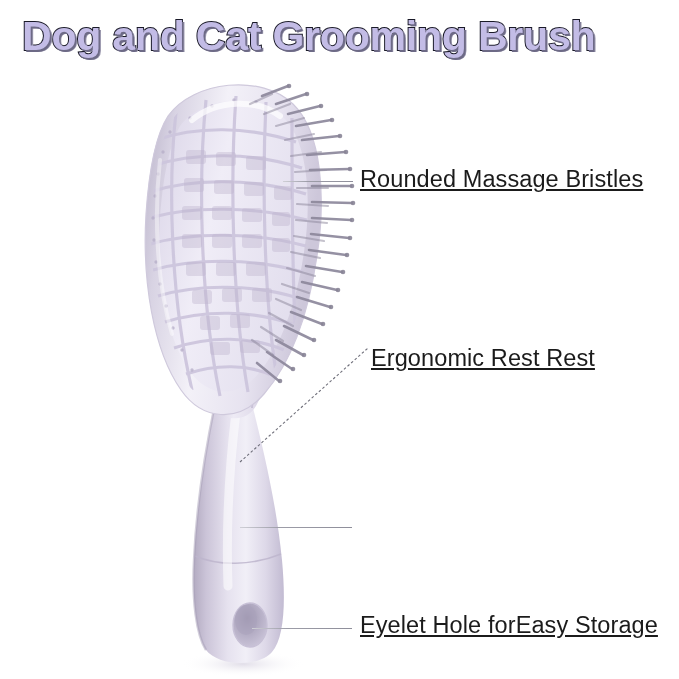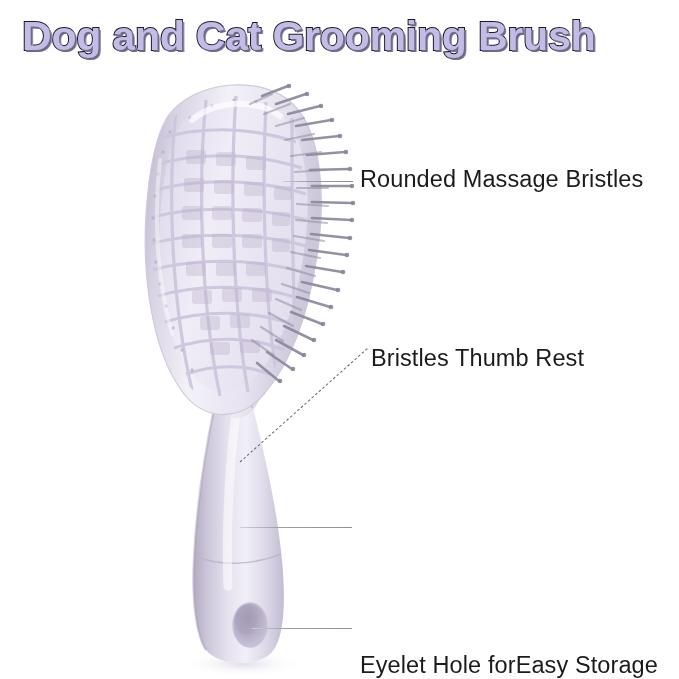--- a/index.html
+++ b/index.html
@@ -39,25 +39,26 @@
        2.4px 2.4px 0 #9a97ad;
   }
 
   
   .label {
     position: absolute;
     font-size: 23.5px;
     color: #1b1b1b;
     white-space: nowrap;
     letter-spacing: 0.1px;
+    text-decoration: underline;
   }
   .lbl-bristles { left: 360px; top: 166px; }
   .lbl-thumb    { left: 371px; top: 345px; }
   .lbl-grip     { left: 360px; top: 512px; }
-  .lbl-eyelet   { left: 360px; top: 612px; margin-top: 40px; }
+  .lbl-eyelet   { left: 360px; top: 612px; }
 
   
   .leader {
     position: absolute;
     height: 1px;
     background: linear-gradient(to right, #cfcfd6 0%, #9d9da8 35%, #8e8e9a 100%);
   }
   .ld-bristles { left: 283px; top: 181px; width: 70px; }
   .ld-grip     { left: 240px; top: 527px; width: 112px; }
   .ld-eyelet   { left: 252px; top: 628px; width: 100px; }
@@ -329,20 +330,20 @@
           <circle cx="280" cy="381" r="2.3"></circle>
       </g>
     </g>
 
     <line x1="240" y1="462" x2="368" y2="348" stroke="#6f6f7a" stroke-width="1.1" stroke-dasharray="2.6 2.2"></line>
   </svg>
 
   <div class="leader ld-bristles"></div>
   <div class="label lbl-bristles">Rounded Massage Bristles</div>
 
-  <div class="label lbl-thumb">Bristles Thumb Rest</div>
+  <div class="label lbl-thumb">Ergonomic Rest Rest</div>
 
   <div class="leader ld-grip"></div>
 
   <div class="leader ld-eyelet"></div>
   <div class="label lbl-eyelet">Eyelet Hole forEasy Storage</div>
 
 </div>
 
 </body></html>

